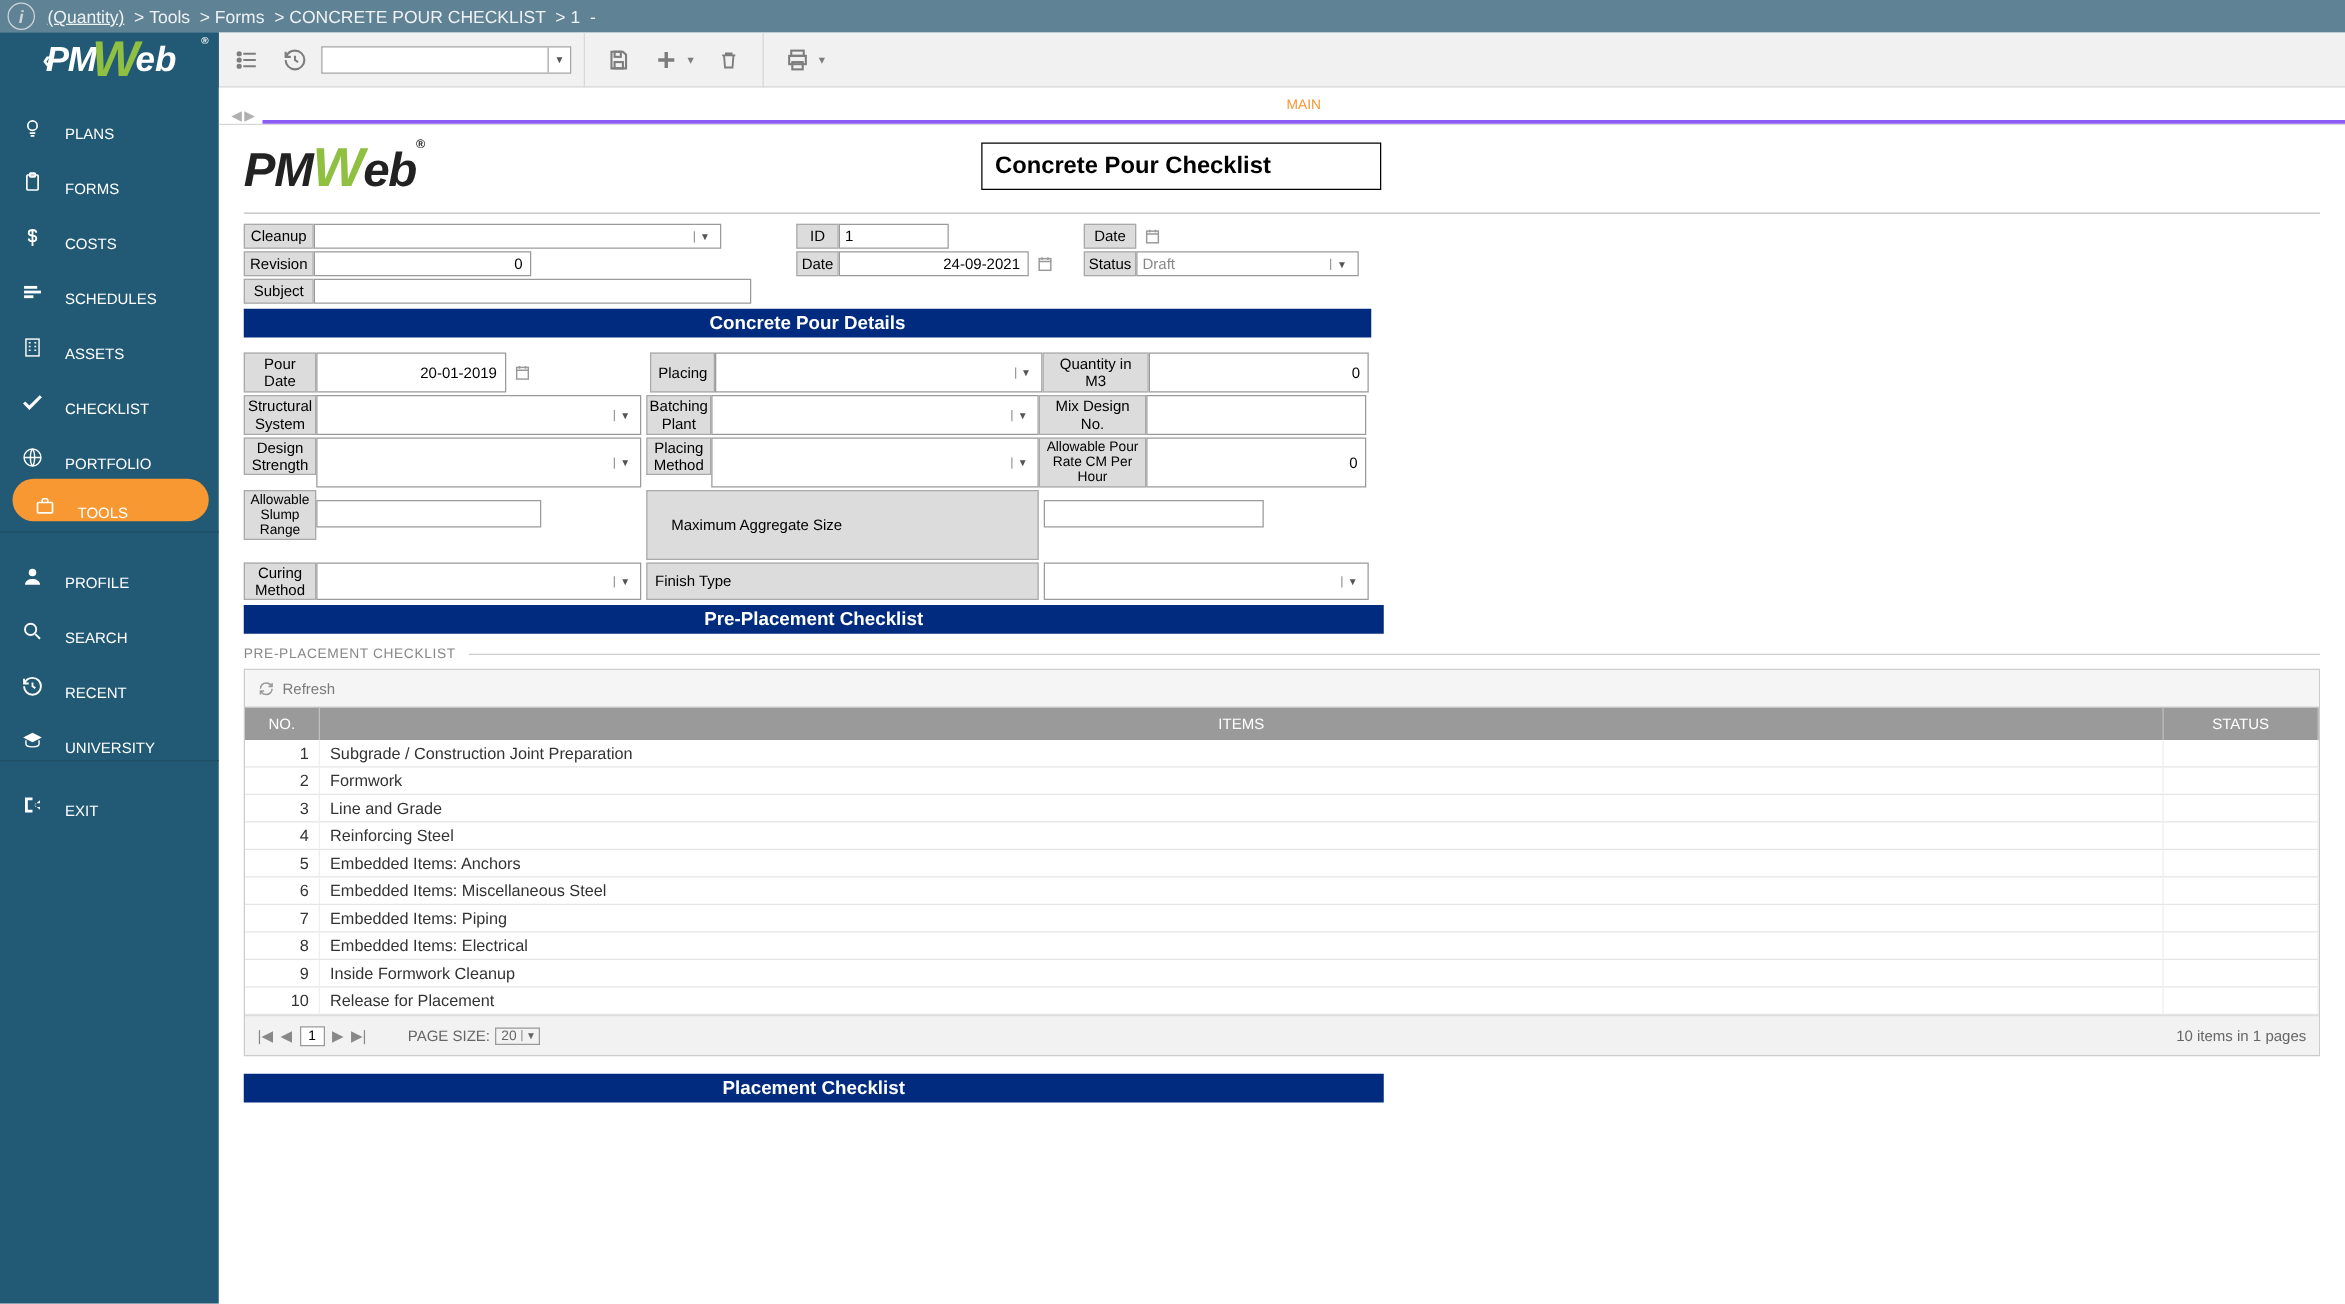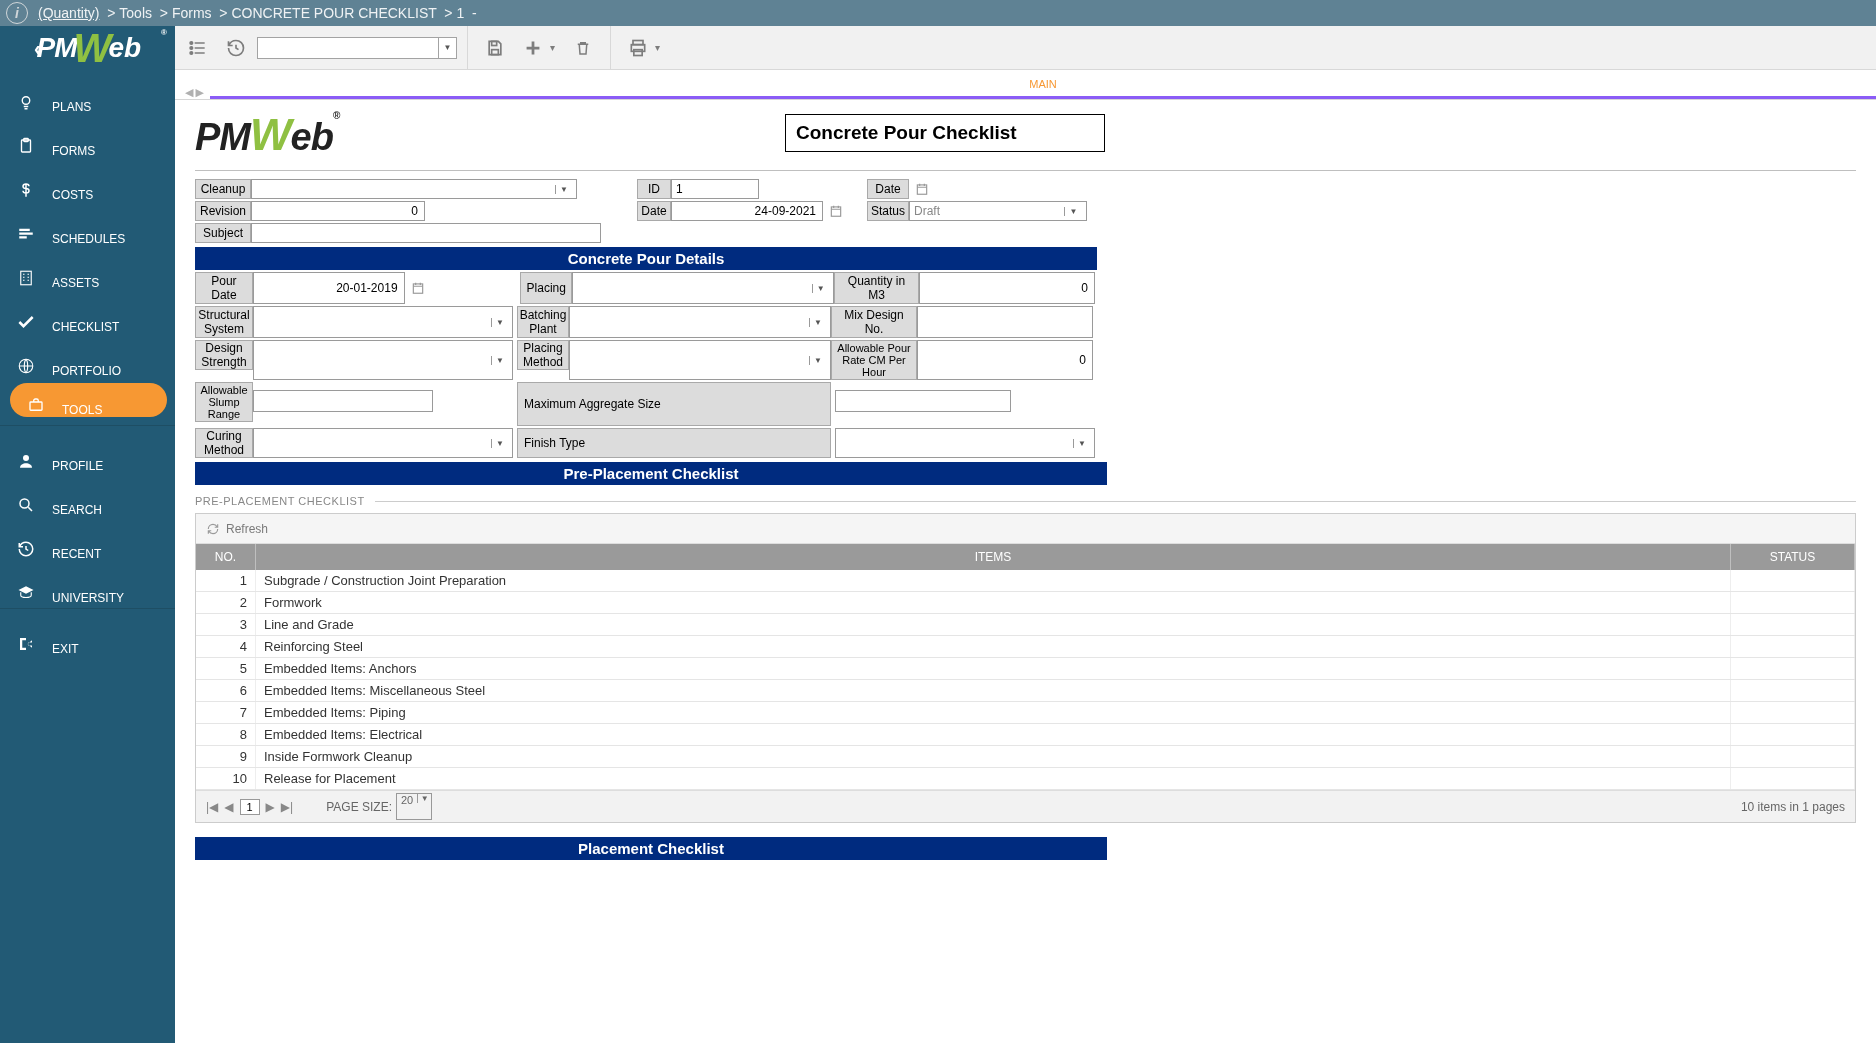--- a/index.html
+++ b/index.html
@@ -65,21 +65,21 @@
 .grid-top { height: 30px; background: #f5f5f5; display: flex; align-items: center; padding: 0 10px; gap: 6px; font-size: 12px; color: #7a7a7a; border-bottom: 1px solid #ddd;}
 .grid-head { display: flex; background: #9a9a9a; color: #fff; font-size: 12px; }
 .gh { padding: 6px 8px; border-right: 1px solid #bfbfbf; display: flex; align-items: center; justify-content: center;}
 .grid-row { display: flex; font-size: 13px; color: #333; border-bottom: 1px solid #e5e5e5; }
 .gc { padding: 3px 8px; border-right: 1px solid #eee; display: flex; align-items: center;}
 .grid-footer { height: 32px; background: #f2f2f2; display: flex; align-items: center; padding: 0 10px; font-size: 12px; color: #666; justify-content: space-between; border-top: 1px solid #ddd;}
 .pg-ctrl { display: flex; align-items: center; gap: 6px;}
 .pg-ctrl .nav { color: #888; cursor: pointer; font-size: 12px;}
 .pg-ctrl input { width: 20px; height: 16px; border: 1px solid #999; text-align: center; font-size: 11px;}
 .pg-ctrl .sz { display: flex; align-items: center; gap: 4px;}
-.pg-ctrl .sel { border: 1px solid #999; height: 27px; display: flex; align-items: flex-start;}
+.pg-ctrl .sel { border: 1px solid #999; height: 14px; display: flex; align-items: center;}
 .pg-ctrl .sel span { padding: 0 4px; font-size: 11px;}
 .pg-ctrl .sel .dd { width: 14px; border-left: 1px solid #999; font-size: 8px; text-align: center;}
 
 svg { display: block; }
 </style>
 </head>
 <body>
 
 <div class="topbar">
   <div class="info">i</div>
@@ -342,21 +342,21 @@
           <div class="row-f">
             <div class="lab" style="width:56px">Subject</div>
             <div class="val" style="width:350px">
                 <input value="" style="">
               </div>
           </div>
         </div>
 
         <div class="section-bar">Concrete Pour Details</div>
 
-        <div class="grid-fields" style="margin-top:2px">
+        <div class="grid-fields" style="margin-top:12px">
           <div class="row-f">
             <div class="lab" style="width:58px">Pour Date</div>
             <div class="val right" style="width:152px">
                 <span>20-01-2019</span>
               </div>
             <div class="cal-ic">
                 <svg width="14" height="14" viewBox="0 0 24 24" fill="none" stroke="#999" stroke-width="2">
                   <rect x="4" y="5" width="16" height="16"></rect>
                   <path d="M4 9h16M8 3v4M16 3v4"></path>
                 </svg>
@@ -405,21 +405,21 @@
             <div class="val right" style="width:176px">
                 <span>0</span>
               </div>
           </div>
           <div class="row-f">
             <div class="lab" style="width:58px;height:40px;font-size:11px">Allowable Slump Range</div>
             <div class="val" style="width:180px;height:22px;margin-top:8px">
                 <input style="">
               </div>
             <div style="width:84px"></div>
-            <div class="lab" style="width:314px;height:44px;justify-content:flex-start;padding-left:6px">Maximum Aggregate Size</div>
+            <div class="lab" style="width:314px;height:56px;justify-content:flex-start;padding-left:19px">Maximum Aggregate Size</div>
             <div style="width:4px"></div>
             <div class="val" style="width:176px;height:22px;margin-top:8px">
                 <input style="">
               </div>
           </div>
           <div class="row-f">
             <div class="lab" style="width:58px;height:30px">Curing Method</div>
             <div class="val" style="width:260px">
                 <input style="">
                 <div class="ddc">▼</div>

